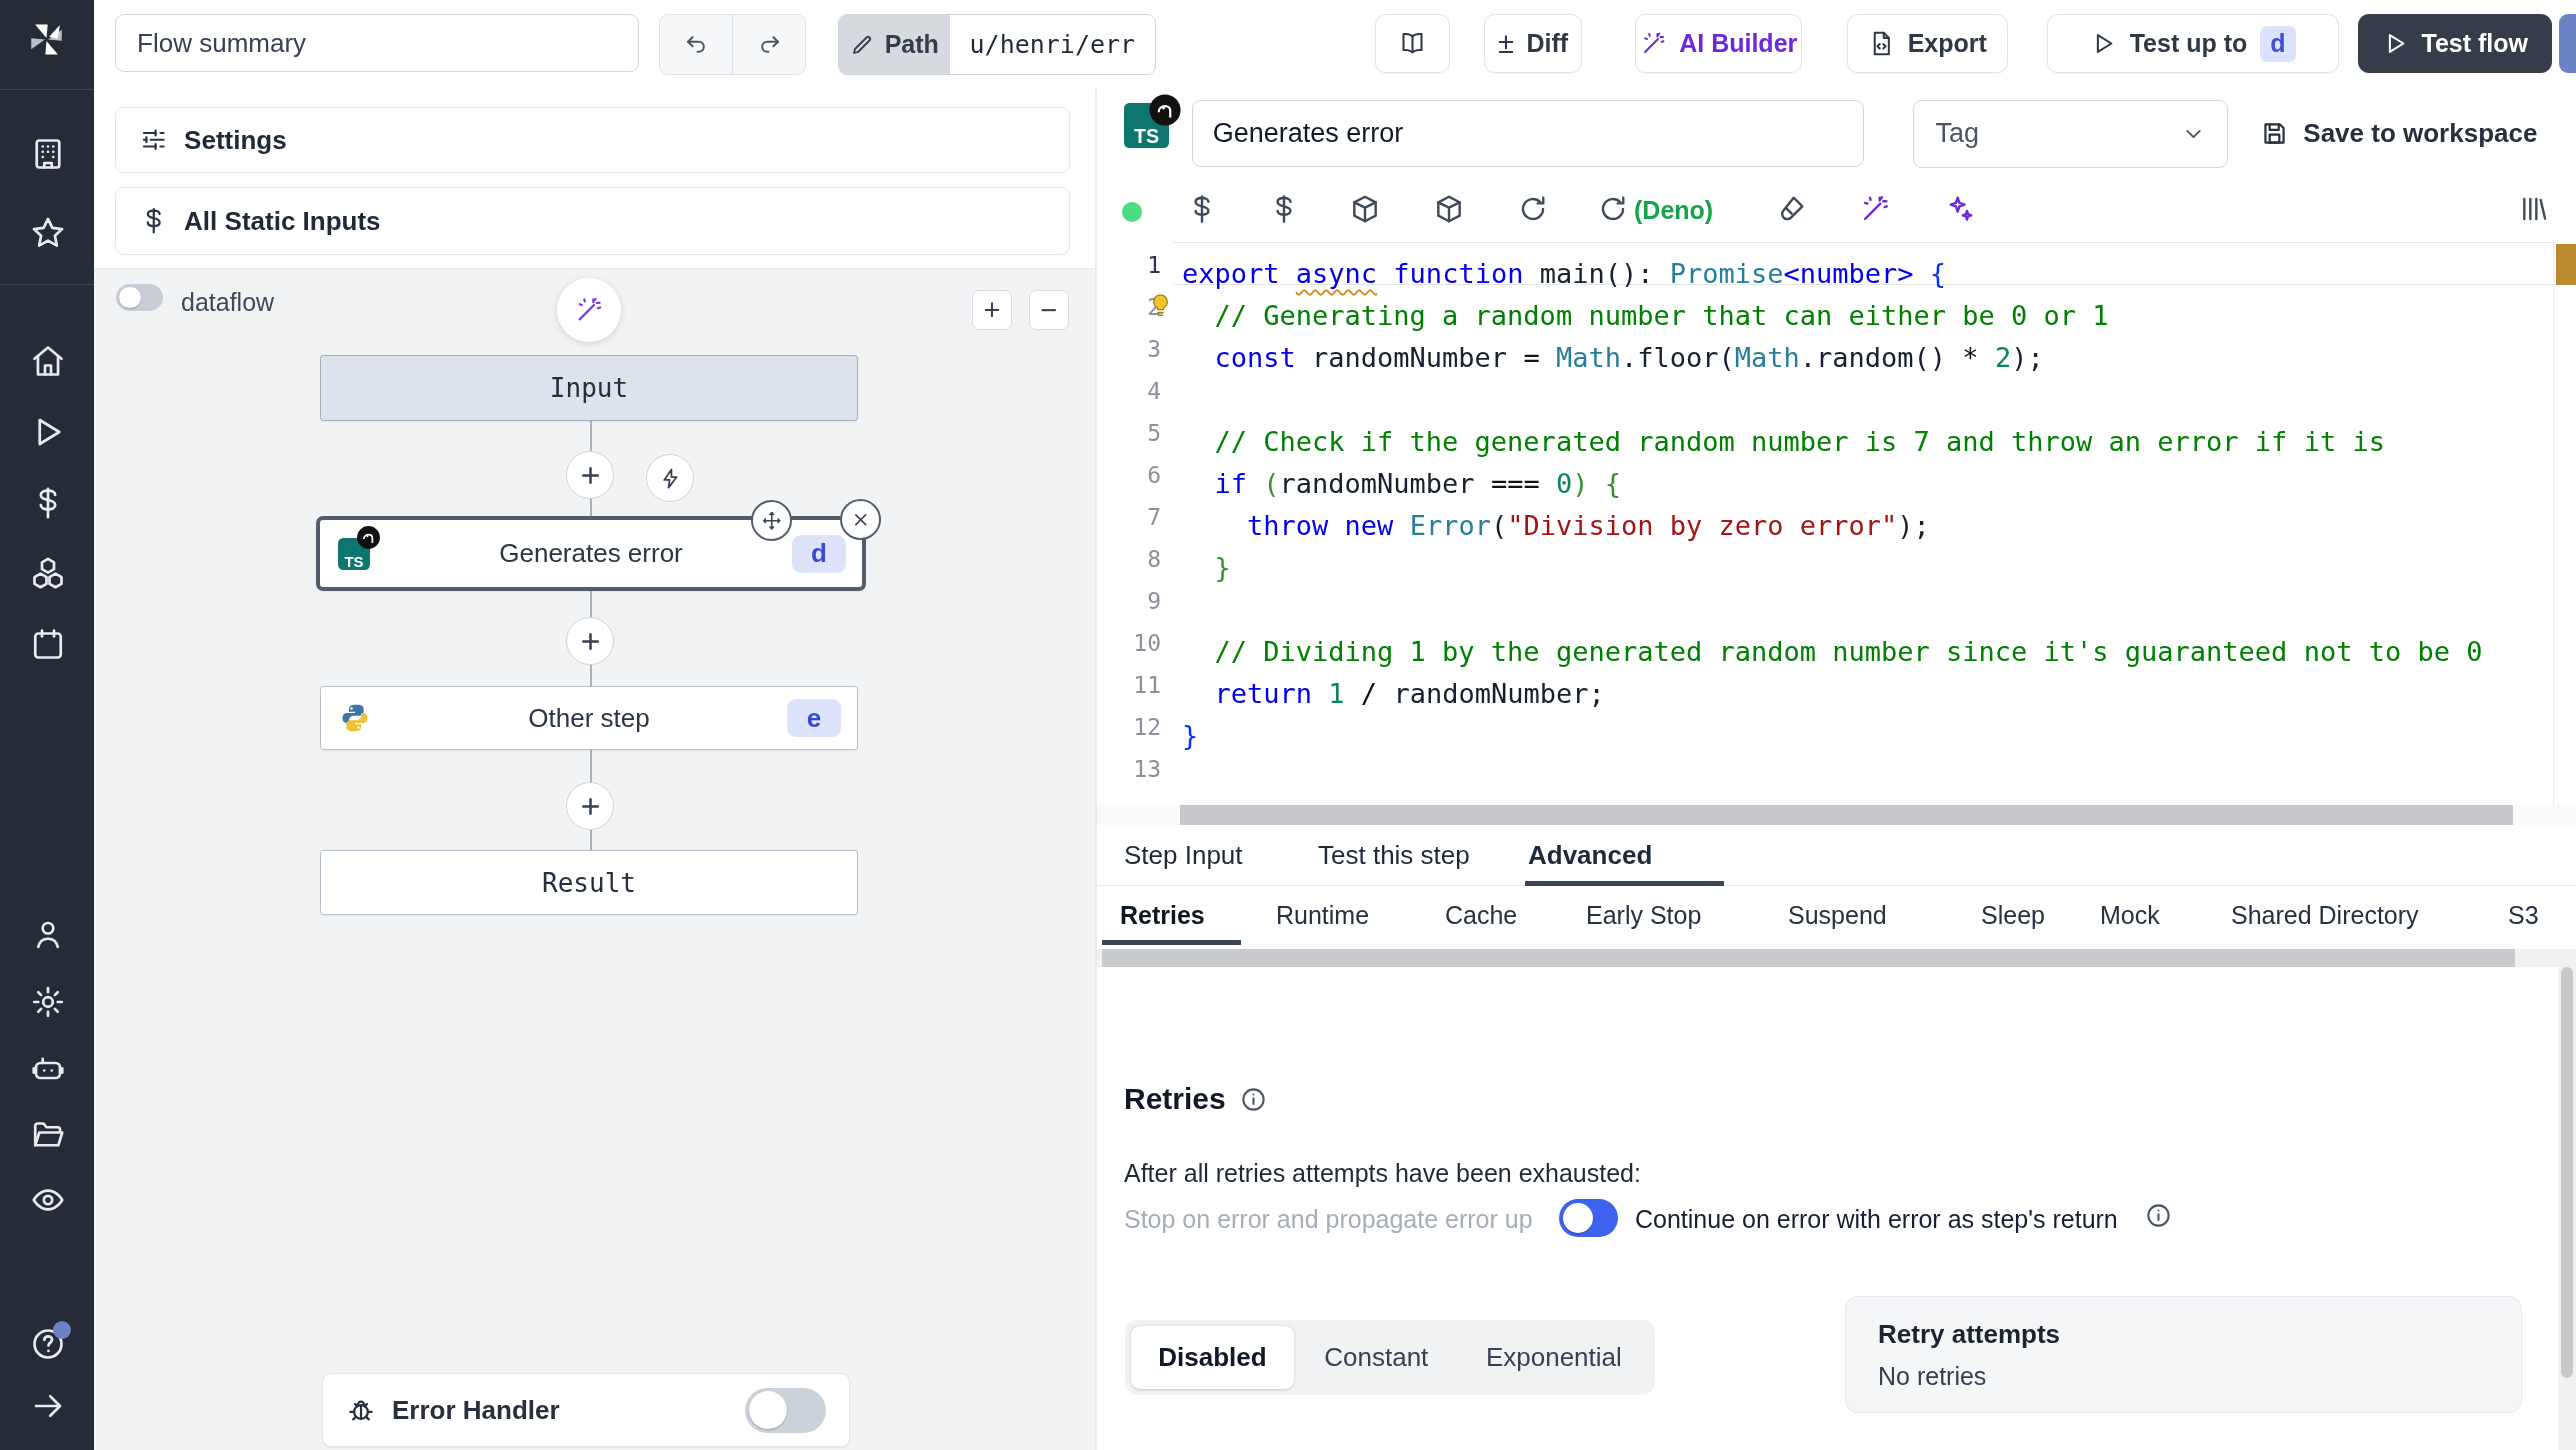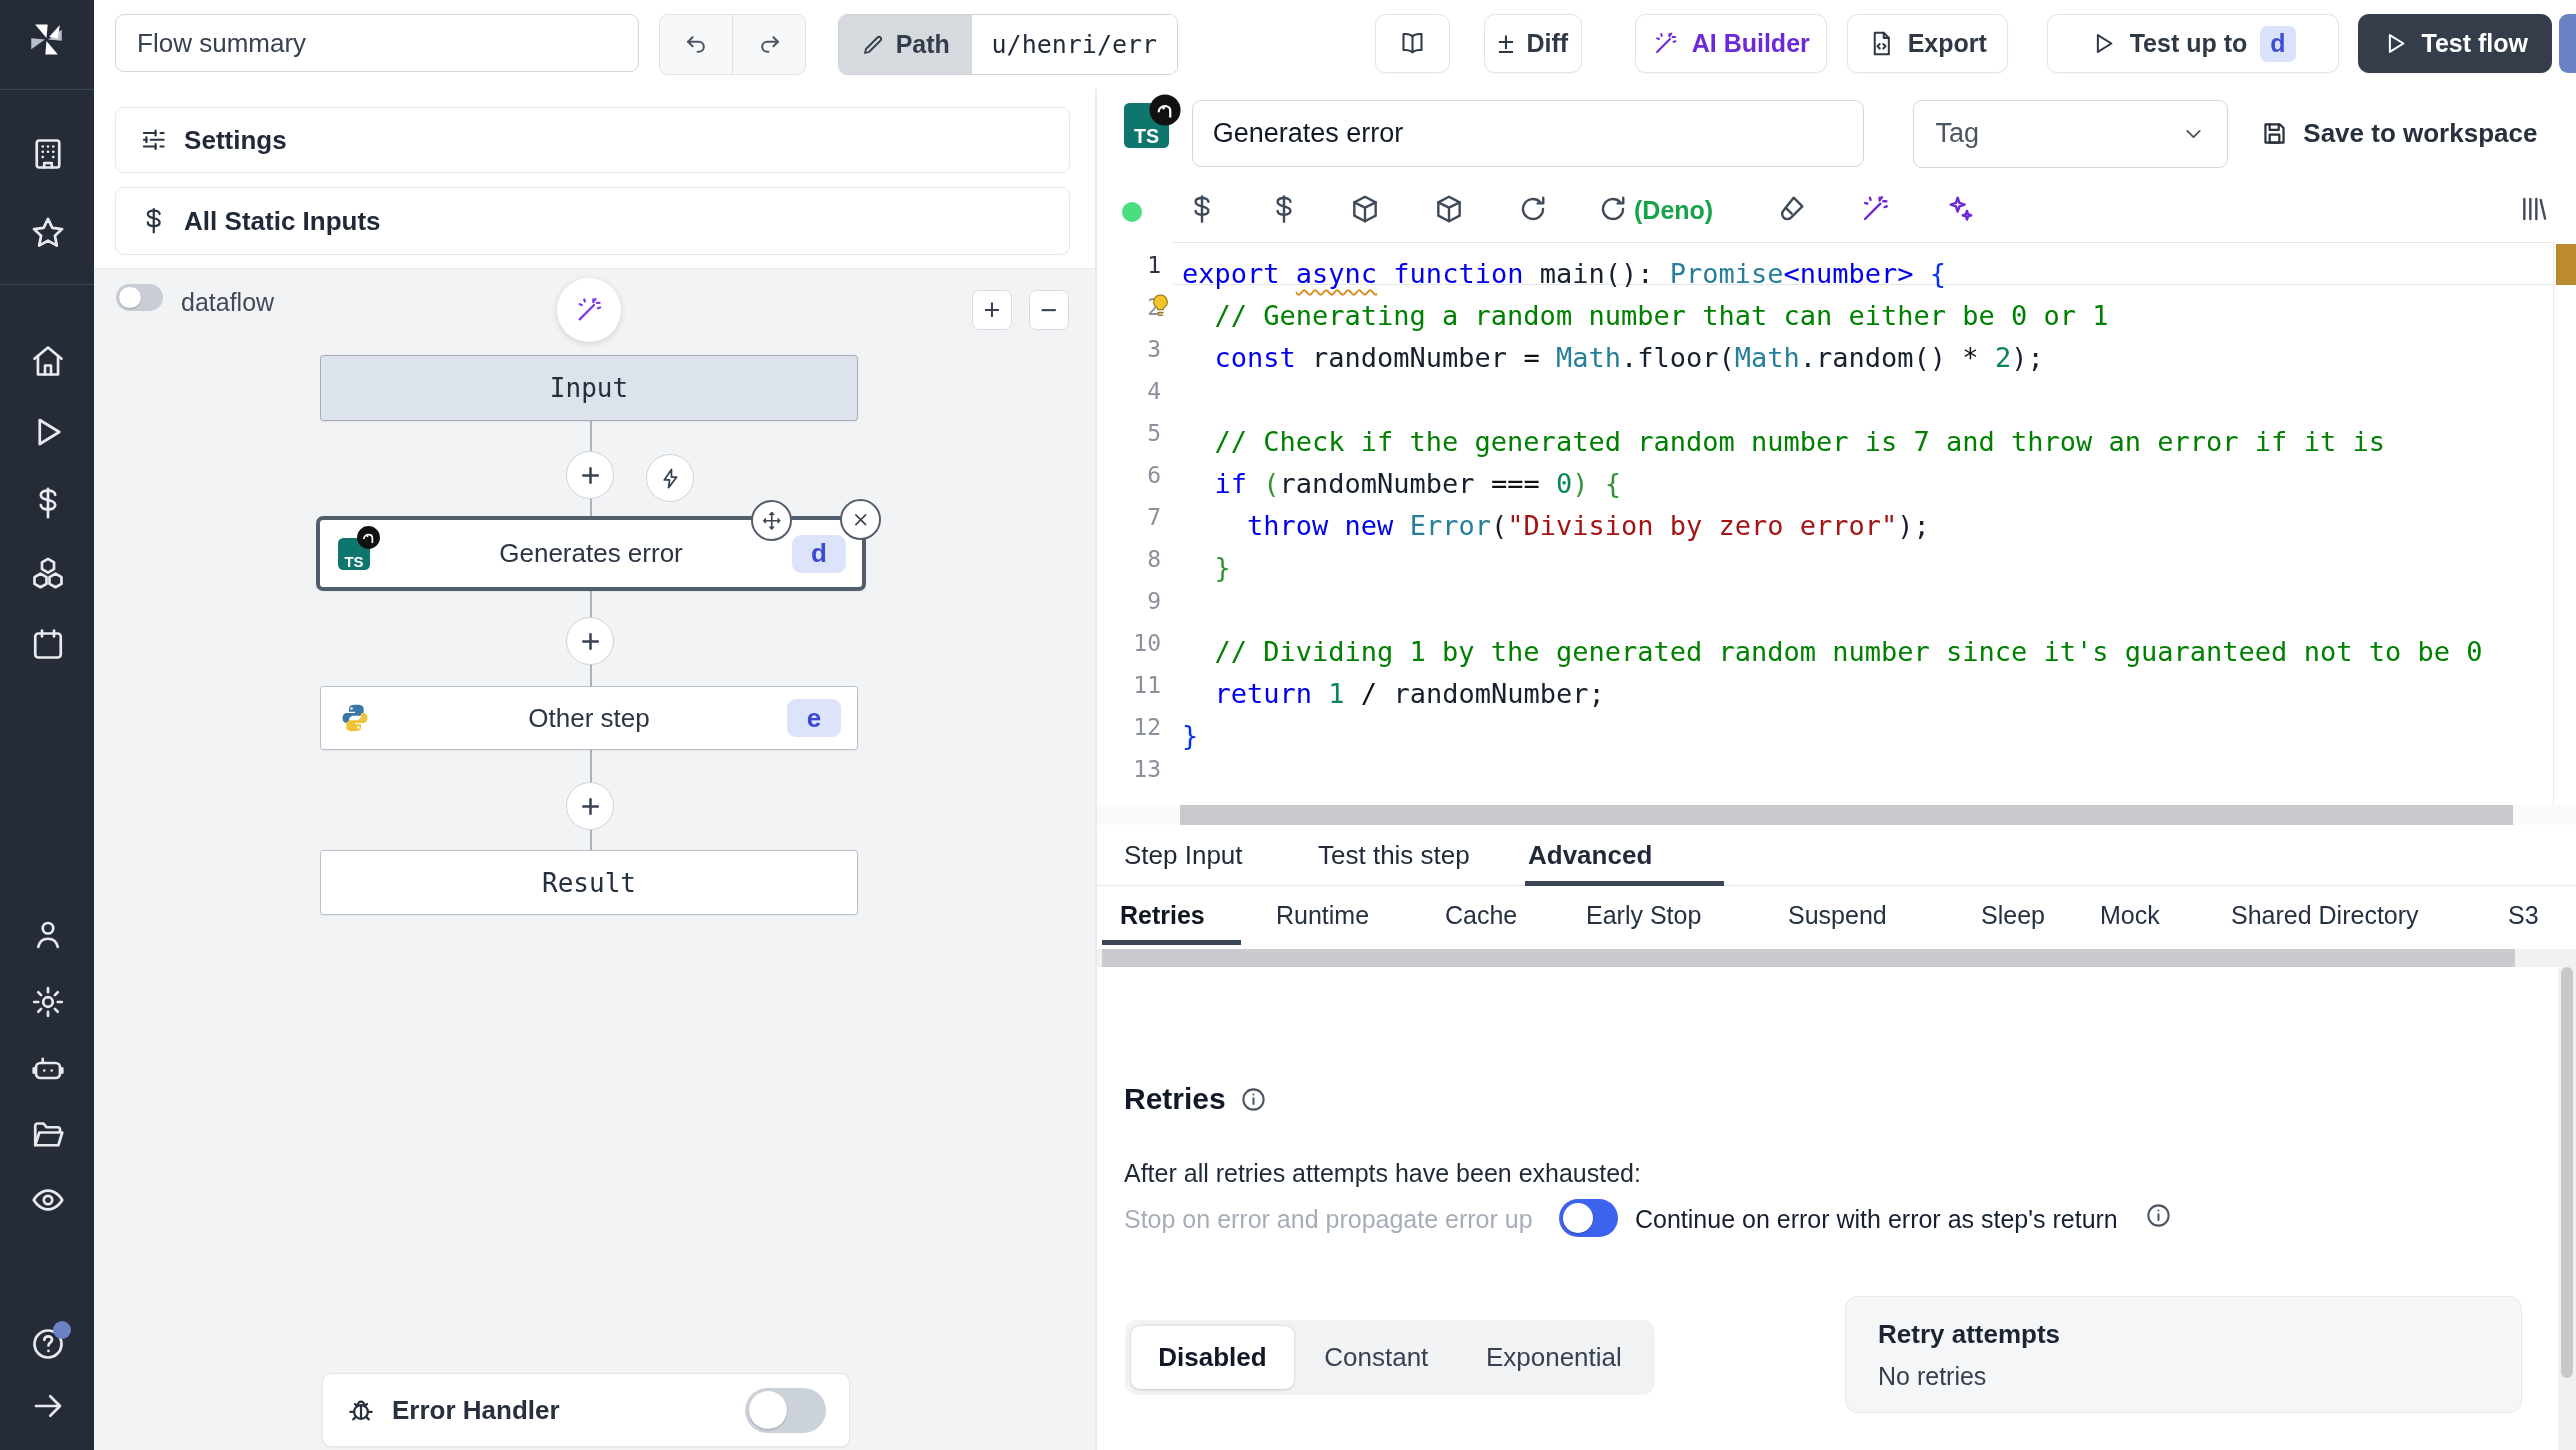--- a/index.html
+++ b/index.html
@@ -18,21 +18,21 @@
 
   
   .topbar{position:absolute;left:94px;top:0;width:2482px;height:89px;background:#fff;border-bottom:0.9px solid #e8eaee;}
   .flow-input{position:absolute;left:20.6px;top:14.3px;width:479px;height:56px;border:1.3px solid #d2d7dd;border-radius:9px;
       font-family:"Liberation Sans",sans-serif;font-size:26px;color:#374151;padding:0 21.5px;outline:none;background:#fff;}
   .undo-group{position:absolute;left:565px;top:14.3px;height:59px;display:flex;background:#f7f8f9;border:1.3px solid #dfe3e8;border-radius:9px;overflow:hidden;}
   .undo-group .ug-btn{width:72px;height:100%;display:flex;align-items:center;justify-content:center;color:#4b5563;cursor:pointer;}
   .undo-group .ug-btn+.ug-btn{border-left:0.9px solid #dfe3e8;}
   .ug-btn svg{width:27px;height:27px;}
   .path-group{position:absolute;left:744px;top:14.3px;height:59px;display:flex;border:1.3px solid #ccd1d8;border-radius:9px;overflow:hidden;}
-  .path-left{display:flex;align-items:center;gap:10.7px;background:#d6dade;color:#333d4b;font-weight:bold;font-size:25px;padding:0 22px;}
+  .path-left{display:flex;align-items:center;gap:10.7px;background:#d6dade;color:#333d4b;font-weight:bold;font-size:25px;padding:0 11px;}
   .path-left svg{width:24px;height:24px;}
   .path-right{display:flex;align-items:center;background:#fff;font-family:"DejaVu Sans Mono",monospace;font-size:25px;color:#1f2937;padding:0 19.7px;}
   .tb-btn{position:absolute;top:14.3px;height:59px;box-sizing:border-box;display:flex;align-items:center;justify-content:center;gap:12.5px;
       background:#fff;border:1.3px solid #e0e4e9;border-radius:10.7px;font-size:25px;font-weight:bold;color:#2f3946;cursor:pointer;box-shadow:0 0.9px 1.8px rgba(0,0,0,.04);}
   .tb-btn svg{width:27px;height:27px;}
   .tb-purple{color:#6d28d9;}
   .tb-dark{background:#353c4a;border-color:#353c4a;color:#fff;}
   .pm-glyph{font-size:29px;font-weight:normal;line-height:1;}
   .tb-badge{width:36px;height:36px;border-radius:7.2px;background:#dbe2fc;color:#3f4fd0;display:flex;align-items:center;justify-content:center;font-size:25px;font-weight:bold;}
   .blue-sliver{position:absolute;left:2465px;top:14.3px;width:17px;height:59px;background:#6b82c4;border-radius:9px 0 0 9px;}
@@ -266,21 +266,21 @@
     <div class="tb-btn" style="left:1281px;width:75px">
       <svg class="ic" viewBox="0 0 24 24">
           <path d="M12 5.5C10.6 4.1 8.6 3.5 5.8 3.5H4v14.2h2.2c2.4 0 4.3.6 5.8 2 1.5-1.4 3.4-2 5.8-2H20V3.5h-1.8c-2.8 0-4.8.6-6.2 2z"></path>
           <path d="M12 5.5v14.2"></path>
         </svg>
     </div>
     <div class="tb-btn" style="left:1390px;width:98px">
       <span class="pm-glyph">±</span>
       <span>Diff</span>
     </div>
-    <div class="tb-btn tb-purple" style="left:1541px;width:192px">
+    <div class="tb-btn tb-purple" style="left:1541px;width:167px">
       <svg class="ic" viewBox="0 0 24 24">
           <path d="M4.5 19.5 16 8"></path>
           <path d="M15.5 3.5v2.2M18.2 6.2h2.3M17.2 3.2l-1 1.2M20.8 10l-1.6.6M8.2 3.6l.5 1.6M4.6 7.4 6.2 8"></path>
         </svg>
       <span>AI Builder</span>
     </div>
     <div class="tb-btn" style="left:1753px;width:161px">
       <svg class="ic" viewBox="0 0 24 24">
           <path d="M6 2.5h8L18.5 7v14.5h-12.5z"></path>
           <path d="M14 2.5V7h4.5"></path>

